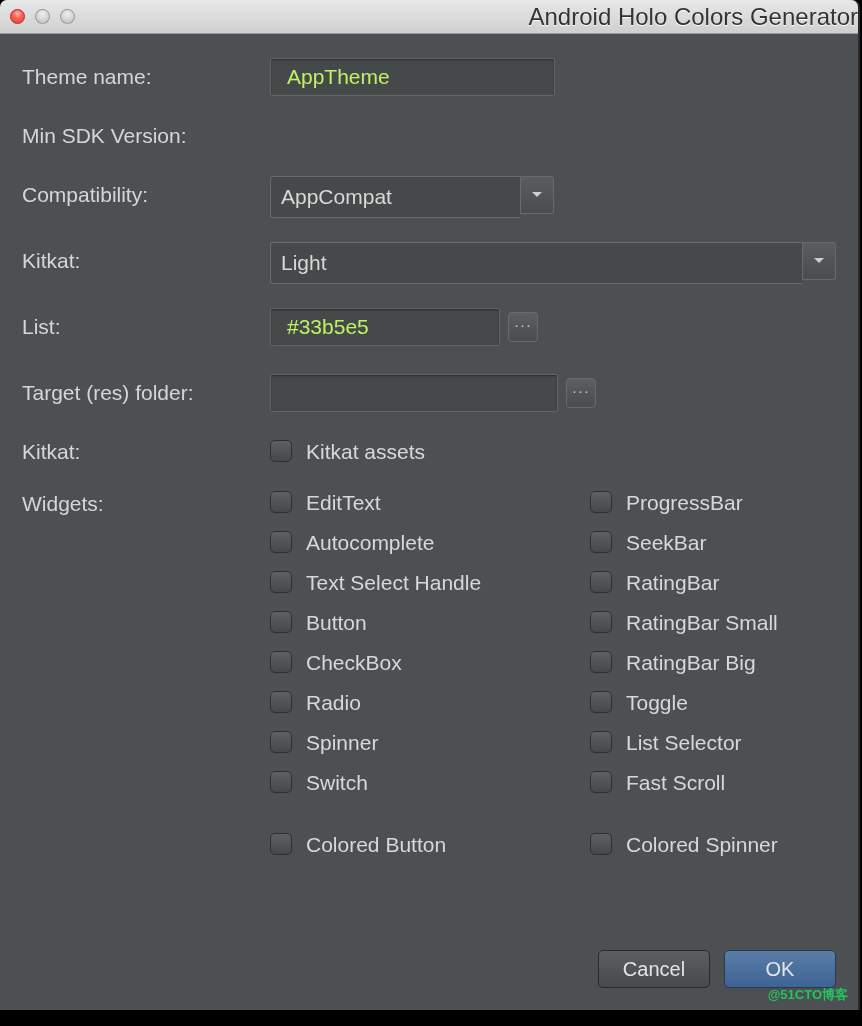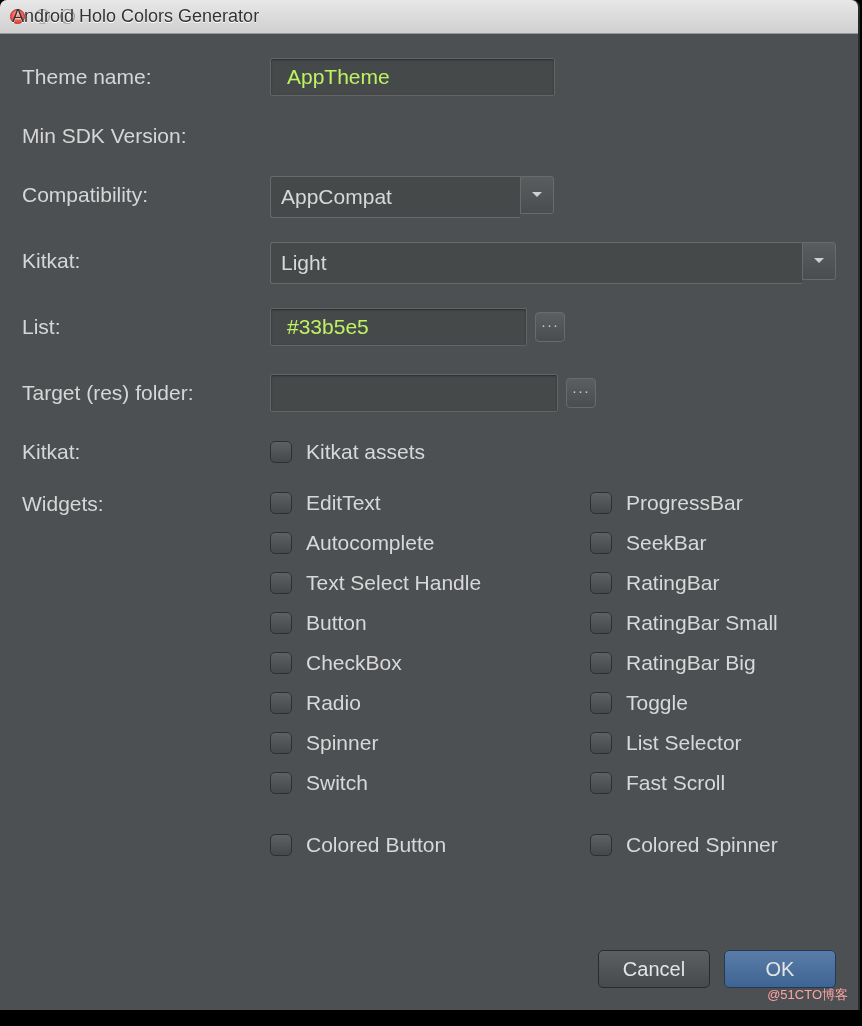--- a/index.html
+++ b/index.html
@@ -35,23 +35,23 @@
     width: 15px; height: 15px; border-radius: 50%;
     border: 1px solid rgba(0,0,0,0.25);
     background: radial-gradient(circle at 50% 30%, #fff 0%, #fff 10%, transparent 20%), #c4c4c4;
   }
   .traffic .close { background: radial-gradient(circle at 50% 30%, #ffb7b0 0%, #ff6057 40%, #e33e32 100%); border-color: #a73127; }
   .traffic .min  { background: radial-gradient(circle at 50% 30%, #eee 0%, #d1d1d1 60%, #bdbdbd 100%); }
   .traffic .max  { background: radial-gradient(circle at 50% 30%, #eee 0%, #d1d1d1 60%, #bdbdbd 100%); }
   .title {
     position: absolute;
     left: 12px; right: 0;
-    text-align: left;
+    text-align: right;
     color: #333;
-    font-size: 18px;
+    font-size: 24px;
     text-shadow: 0 1px 0 #fff;
     pointer-events: none;
   }
   .form {
     padding: 24px 22px 0 22px;
   }
   .row {
     display: flex;
     align-items: center;
     margin-bottom: 28px;
@@ -71,21 +71,21 @@
     background: #45494a;
     border: 1px solid #646464;
     color: #bef264;
     font-size: 21px;
     padding: 6px 16px;
     height: 38px;
     box-shadow: inset 0 1px 2px rgba(0,0,0,0.4);
     border-radius: 2px;
   }
   .text-input.w-med { width: 285px; }
-  .text-input.w-small { width: 257px; }
+  .text-input.w-small { width: 230px; }
   .text-input.w-target { width: 288px; }
   .select-wrap {
     display: flex;
     align-items: stretch;
     height: 38px;
   }
   .select-body {
     background: #45494a;
     border: 1px solid #6a6a6a;
     border-right: none;
@@ -151,21 +151,21 @@
   .checkbox {
     width: 22px; height: 22px;
     border-radius: 5px;
     border: 1px solid #2f2f2f;
     background: linear-gradient(#5e6163, #45484a);
     flex-shrink: 0;
     cursor: pointer;
   }
   .check-opt {
     display: flex;
-    align-items: center;
+    align-items: flex-start;
     gap: 14px;
     cursor: pointer;
   }
   .widgets-row { align-items: flex-start; }
   .widgets-grid {
     display: grid;
     grid-template-columns: 320px 1fr;
     row-gap: 16px;
     column-gap: 0;
     margin-top: -1px;
@@ -196,23 +196,24 @@
   }
   .btn.ok {
     background: linear-gradient(#5a7da7, #3e6494);
     border-color: #233a57;
     min-width: 112px;
   }
   .watermark {
     position: absolute;
     right: 10px;
     bottom: 6px;
-    color: #fca5a5;
+    color: #22c55e;
     font-size: 13px;
     font-family: sans-serif;
+    font-weight: bold;
   }
 </style>
 </head>
 <body>
 
 <div class="window">
   <div class="titlebar">
     <div class="traffic">
       <span class="close"></span>
       <span class="min"></span>

